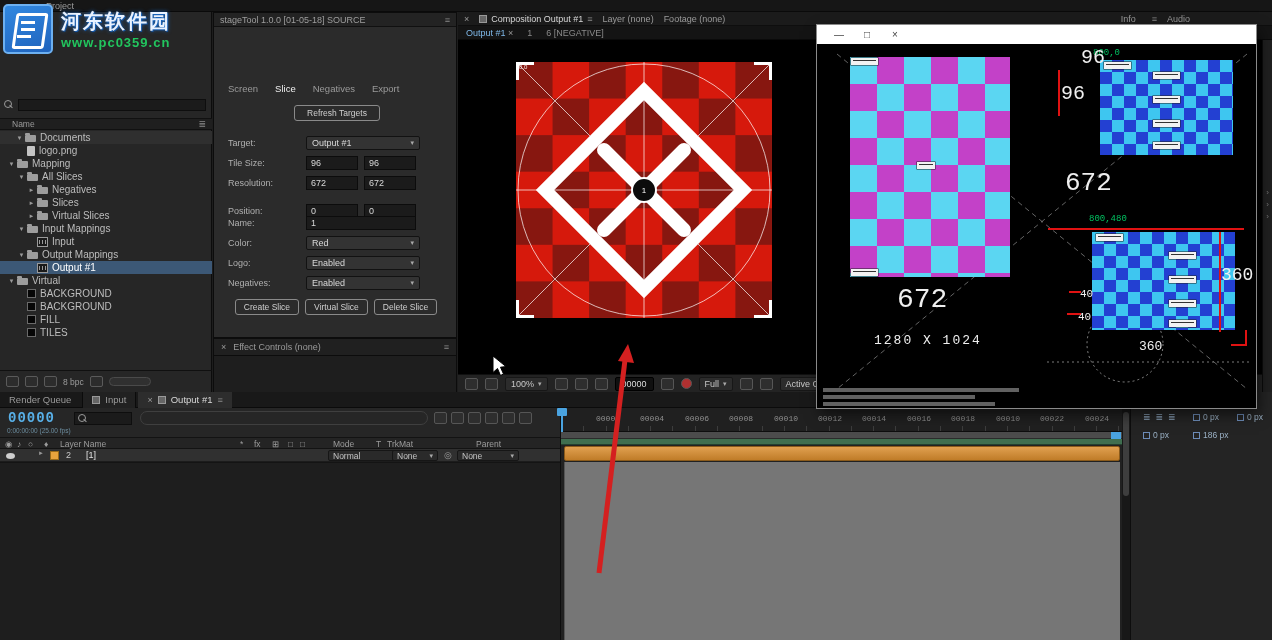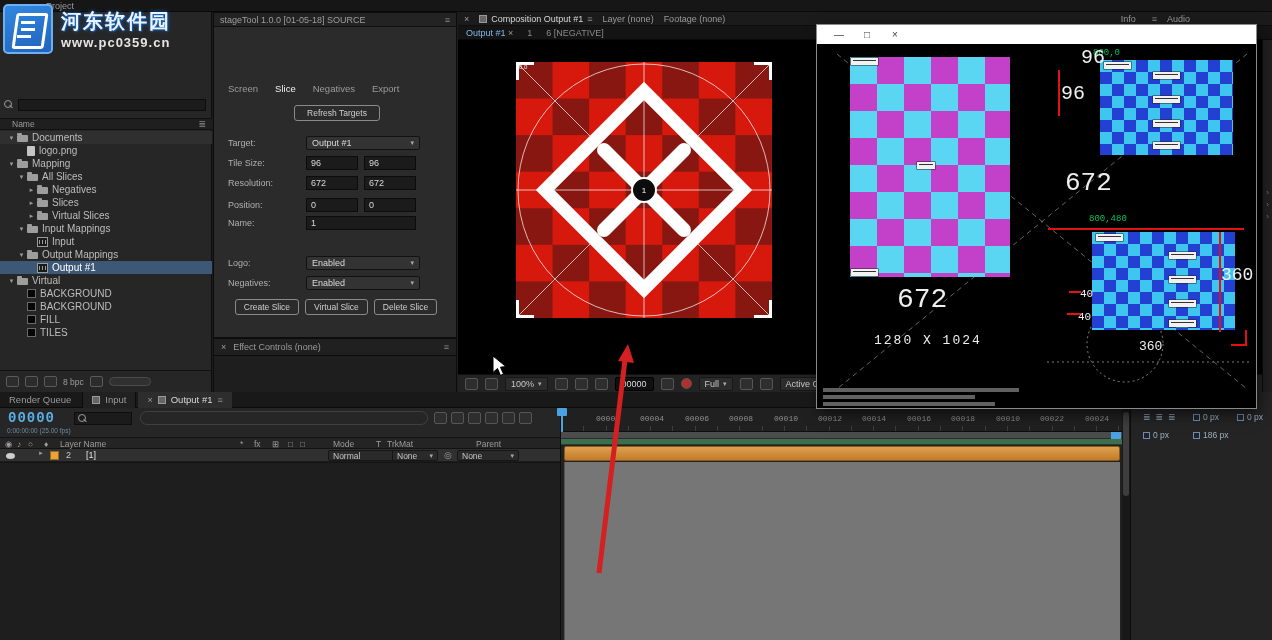--- a/index.html
+++ b/index.html
@@ -86,42 +86,42 @@
 .cti{position:absolute;left:0;top:0;width:2px;height:24px;background:#4aa3e0}
 .cti::before{content:"";position:absolute;left:-4px;top:0;width:10px;height:8px;background:#4aa3e0;border-radius:1px}
 .mrow{position:absolute;display:flex;align-items:center;gap:3px;font-size:8.5px;color:#9ab0c4;white-space:nowrap}
 .mic{display:inline-block;width:7px;height:7px;border:1px solid #6d8cb8}
 
 #watermark{display:flex;align-items:center;gap:8px;z-index:60}
 .wm-logo{width:50px;height:50px;border-radius:5px;background:linear-gradient(160deg,#3188e0,#1f63bd);border:2px solid #6db0f0;position:relative;flex:none}
 .wm-logo::before{content:"";position:absolute;left:9px;top:7px;width:26px;height:30px;border:3px solid #fff;border-radius:3px;transform:skewX(-8deg)}
 .wm-logo::after{content:"";position:absolute;left:16px;top:15px;width:14px;height:3px;background:#fff;box-shadow:0 7px 0 #fff,-4px 14px 0 #fff}
 .wm-name{font-size:20px;font-weight:bold;color:#e9f2ff;letter-spacing:2px;text-shadow:0 0 4px #1a6fd0,1px 1px 0 #14509a}
-.wm-url{font-size:13px;font-weight:bold;color:#e5e5e5;letter-spacing:1px}
+.wm-url{font-size:13px;font-weight:bold;color:#22c55e;letter-spacing:1px}
 </style>
 </head>
 <body>
 
 <div id="app">
 
   <div class="abs" style="left:0;top:0;width:1272px;height:12px;background:#161616;border-bottom:1px solid #0a0a0a">
     <span class="abs" style="left:46px;top:1px;font-size:9px;color:#9a9a9a">Project</span>
   </div>
 
   <div class="abs" style="left:0;top:12px;width:212px;height:380px;background:#262626;border-right:1px solid #0c0c0c">
     <div class="abs" style="left:4px;top:86px;width:202px;height:13px;display:flex;align-items:center;gap:5px">
       <span class="search-ic"></span>
       <input style="flex: 1 1 0%; height: 12px; background: rgb(27, 27, 27); border: 1px solid rgb(14, 14, 14); color: rgb(204, 204, 204); font-size: 9px;">
     </div>
     <div class="abs" style="left:0;top:106px;width:212px;height:12px;background:#1f1f1f;border-top:1px solid #111;border-bottom:1px solid #111;display:flex;align-items:center;padding:0 6px 0 12px;font-size:8.5px;color:#9a9a9a">
       <span>Name</span>
       <span style="margin-left:auto" class="mn">≣</span>
     </div>
     <div class="abs" style="left:0;top:119px;width:212px">
-      <div class="trow hl" style="padding-left:6px">
+      <div class="trow hl" style="padding-left:14px">
           <span class="tw">▼</span>
           <span class="ic folder"></span>
           <span>Documents</span>
         </div>
       <div class="trow" style="padding-left:16px">
           <span class="tw"></span>
           <span class="ic file"></span>
           <span>logo.png</span>
         </div>
       <div class="trow" style="padding-left:6px">
@@ -227,28 +227,35 @@
     <div class="st-row" style="top:142px">
         <span class="st-lbl">Tile Size:</span>
       <input class="st-input" style="left: 92px;" value="96">
       <input class="st-input" style="left: 150px;" value="96">
       </div>
     <div class="st-row" style="top:162px">
         <span class="st-lbl">Resolution:</span>
       <input class="st-input" style="left: 92px;" value="672">
       <input class="st-input" style="left: 150px;" value="672">
       </div>
-    <div class="st-row" style="top:184px">
+    <div class="st-row" style="top:190px">
         <span class="st-lbl">Position:</span>
       <input class="st-input" style="left: 92px;" value="0">
       <input class="st-input" style="left: 150px;" value="0">
       </div>
     <div class="st-row" style="top:202px">
         <span class="st-lbl">Name:</span>
       <input class="st-input" style="left: 92px; width: 110px;" value="1">
+      </div>
+    <div class="st-row" style="top:222px">
+        <span class="st-lbl">Color:</span>
+      <span class="st-select" style="left:92px;width:114px">
+          <span>Red</span>
+          <span class="caret">▾</span>
+        </span>
       </div>
     <div class="st-row" style="top:242px">
         <span class="st-lbl">Logo:</span>
       <span class="st-select" style="left:92px;width:114px">
           <span>Enabled</span>
           <span class="caret">▾</span>
         </span>
       </div>
     <div class="st-row" style="top:262px">
         <span class="st-lbl">Negatives:</span>

